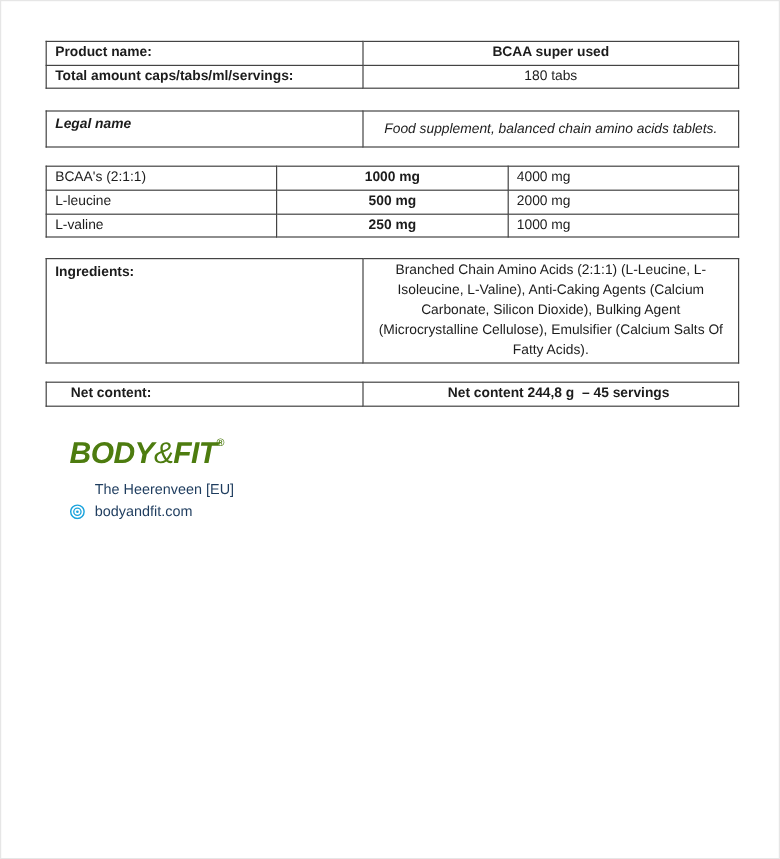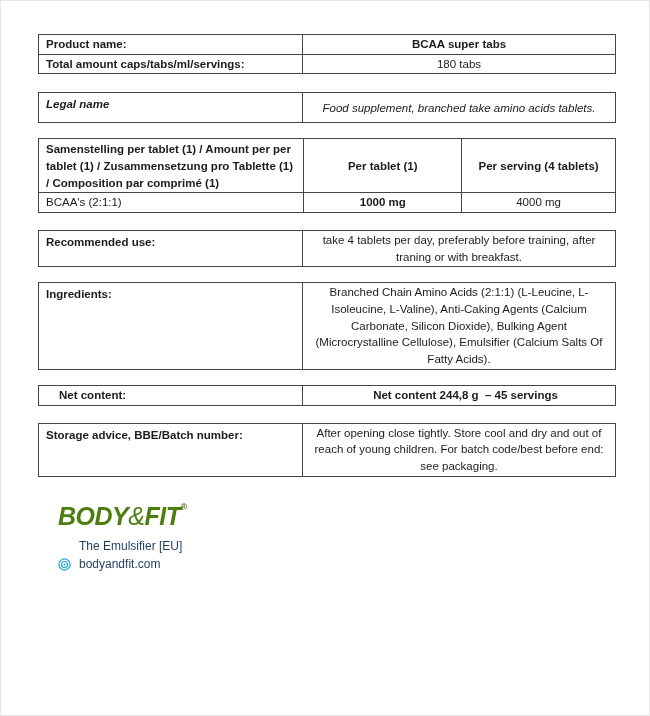--- a/index.html
+++ b/index.html
@@ -50,21 +50,21 @@
   .t-recommended td { height: 30px; }
   .t-ingredients td { height: 80px; }
   .t-foodsupplement td { height: 64px; }
   .t-storage td { height: 52px; }
   .t-composition .c-head td { height: 52px; }
   .t-composition .c-row td { height: 18px; }
   .t-composition .col2 { width: 157px; }
   .t-composition .col3 { width: 153px; }
   .t-composition .name { font-weight: normal; }
   .t-composition .per-tablet { font-weight: bold; text-align: center; }
-  .t-composition .per-serving { text-align: center; }
+  .t-composition .per-serving { }
   .t-composition .chead { font-weight: bold; text-align: center; }
   .t-composition .chead-main { font-weight: bold; text-align: left; vertical-align: top; padding-top: 2px; }
   
   .footer { margin-top: 27px; padding-left: 20px; }
   .logo {
     font-style: italic;
     font-weight: bold;
     font-size: 25px;
     letter-spacing: -0.5px;
     line-height: 1;
@@ -81,96 +81,85 @@
 </style>
 </head>
 <body>
 
 <div class="page">
 
   <table class="t-product">
     <tbody>
         <tr>
       <td class="lbl">Product name:</td>
-      <td class="val bold">BCAA super tabs</td>
+      <td class="val bold">BCAA super used</td>
     </tr>
     <tr>
       <td class="lbl">Total amount caps/tabs/ml/servings:</td>
       <td class="val">180 tabs</td>
     </tr>
   </tbody>
     </table>
 
   <table class="t-legal">
     <tbody>
         <tr>
       <td class="lbl top">Legal name</td>
-      <td class="val">Food supplement, branched take amino acids tablets.</td>
+      <td class="val">Food supplement, balanced chain amino acids tablets.</td>
     </tr>
   </tbody>
     </table>
 
   <table class="t-composition">
     <tbody>
-        <tr class="c-head">
-      <td class="lbl chead-main">Samenstelling per tablet (1) / Amount per per tablet (1) / Zusammensetzung pro Tablette (1) / Composition par comprimé (1)</td>
-      <td class="col2 chead">Per tablet (1)</td>
-      <td class="col3 chead">Per serving (4 tablets)</td>
-    </tr>
     <tr class="c-row">
       <td class="name">BCAA's (2:1:1)</td>
       <td class="per-tablet">1000 mg</td>
       <td class="per-serving">4000 mg</td>
     </tr>
+    <tr class="c-row">
+      <td class="name">L-leucine</td>
+      <td class="per-tablet">500 mg</td>
+      <td class="per-serving">2000 mg</td>
+    </tr>
+    <tr class="c-row">
+      <td class="name">L-valine</td>
+      <td class="per-tablet">250 mg</td>
+      <td class="per-serving">1000 mg</td>
+    </tr>
   </tbody>
     </table>
 
-  <table class="t-recommended">
-    <tbody>
-        <tr>
-      <td class="lbl top">Recommended use:</td>
-      <td class="val">take 4 tablets per day, preferably before training, after traning or with breakfast.</td>
-    </tr>
-  </tbody>
-    </table>
 
   <table class="t-ingredients">
     <tbody>
         <tr>
       <td class="lbl top">Ingredients:</td>
       <td class="val">Branched Chain Amino Acids (2:1:1) (L-Leucine, L-Isoleucine, L-Valine), Anti-Caking Agents (Calcium Carbonate, Silicon Dioxide), Bulking Agent (Microcrystalline Cellulose), Emulsifier (Calcium Salts Of Fatty Acids).</td>
     </tr>
   </tbody>
     </table>
 
   <table class="t-netcontent">
     <tbody>
         <tr>
       <td class="lbl">Net content:</td>
       <td class="val bold">Net content 244,8 g &nbsp;– 45 servings</td>
     </tr>
   </tbody>
     </table>
 
 
-  <table class="t-storage">
-    <tbody>
-        <tr>
-      <td class="lbl top">Storage advice, BBE/Batch number:</td>
-      <td class="val">After opening close tightly. Store cool and dry and out of reach of young children. For batch code/best before end: see packaging.</td>
-    </tr>
-  </tbody>
-    </table>
 
   <div class="footer">
     <div class="logo" style="color:#4d7c0f;"><span>BODY</span><span class="amp">&amp;</span><span>FIT</span><sup>®</sup></div>
 
     <div class="address" style="color:#1e3c5e;">
       <div class="addr-row addr-indent">
-        <span>The Emulsifier [EU]</span>
+        <span>The Heerenveen [EU]</span>
       </div>
       <div class="addr-row web-row">
         <svg class="addr-icon" viewBox="0 0 24 24">
           <circle cx="12" cy="12" r="10.3" fill="none" stroke="#1aa3dc" stroke-width="2.2"></circle>
           <circle cx="12" cy="12" r="5.6" fill="none" stroke="#1aa3dc" stroke-width="2"></circle>
           <circle cx="12" cy="12" r="2" fill="#1aa3dc"></circle>
         </svg>
         <span>bodyandfit.com</span>
       </div>
     </div>

